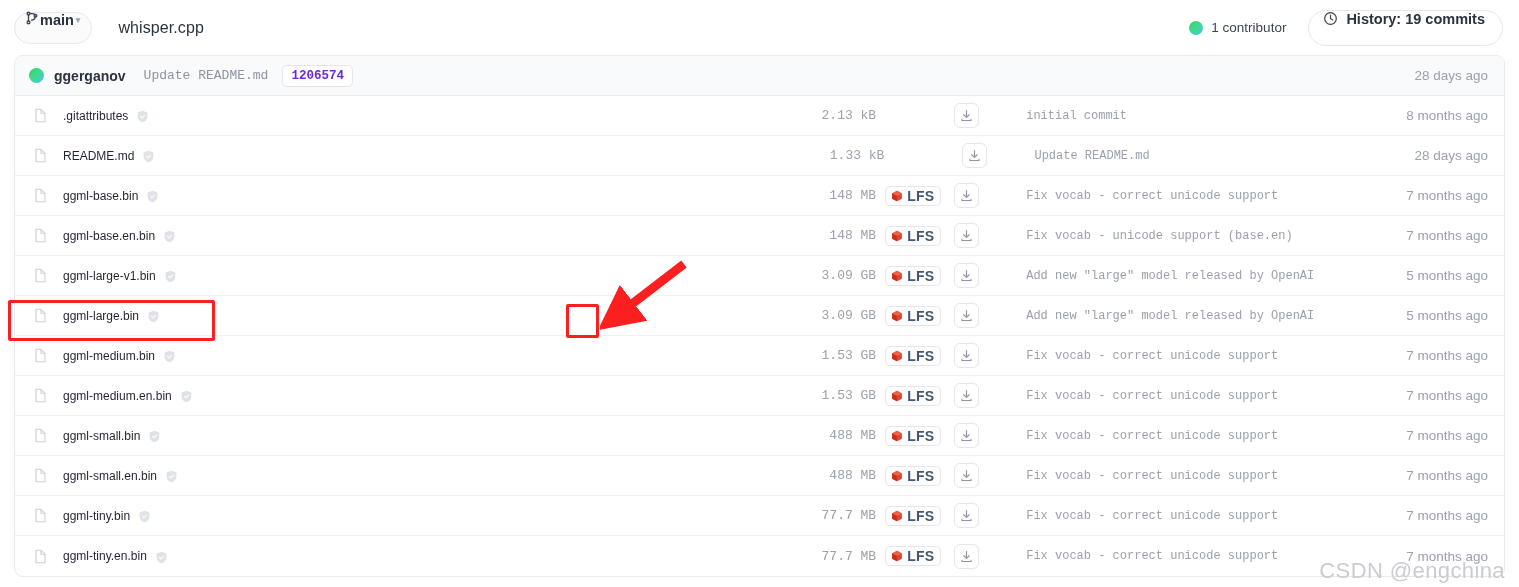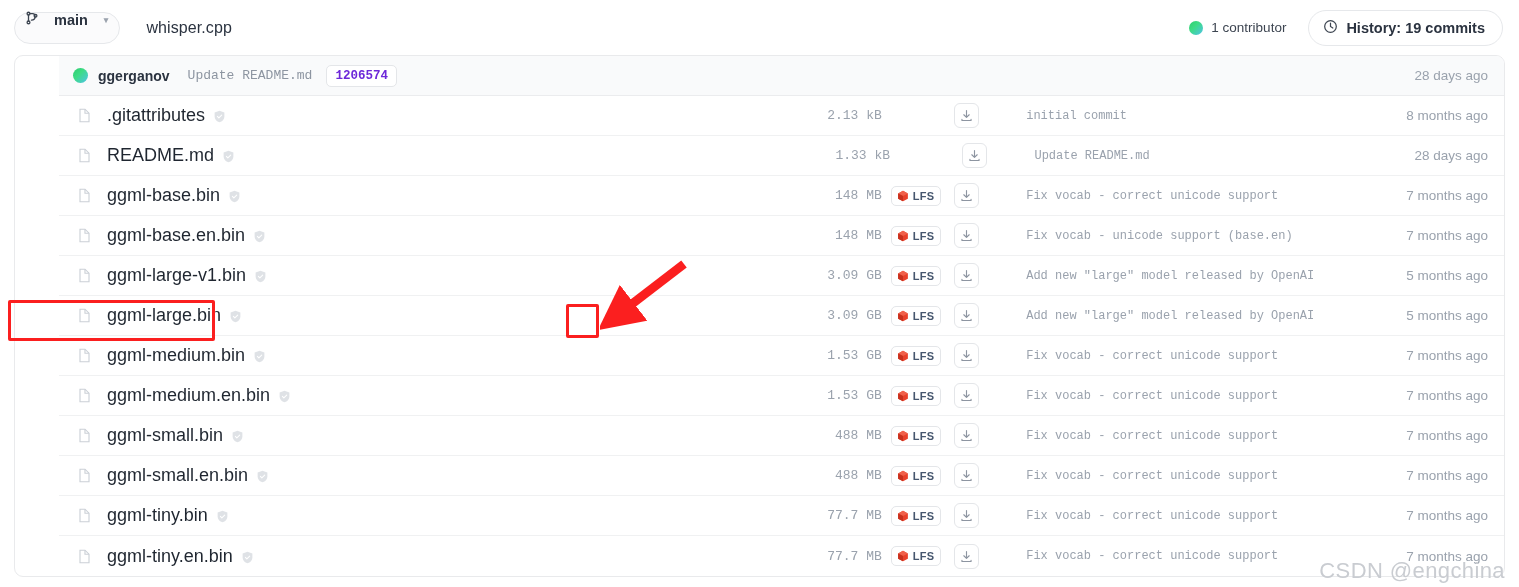--- a/index.html
+++ b/index.html
@@ -20,21 +20,21 @@
   
   .header {
     height: 55px;
     display: flex;
     align-items: center;
     padding: 0 16px 0 14px;
   }
   .branch-btn {
     display: inline-flex;
     align-items: center;
-    gap: 15px;
+    gap: 1px;
     height: 32px;
     padding: 0 11px 16px 10px;
     border: 1px solid #e6e8eb;
     border-radius: 16px;
     background: #fbfbfc;
     color: #2b3340;
     font-size: 14.5px;
     font-weight: 600;
     cursor: pointer;
   }
@@ -61,41 +61,39 @@
     cursor: pointer;
   }
   .avatar-dot {
     width: 14px; height: 14px;
     border-radius: 50%;
     background: linear-gradient(135deg, #2ecc71 0%, #3ddc84 40%, #4fc3e8 100%);
     display: inline-block;
   }
   .history-btn {
     display: inline-flex;
-    align-items: center;
     gap: 8px;
     height: 36px;
     padding: 0 17px 0 14px;
     border: 1px solid #e6e8eb;
     border-radius: 18px;
     background: #fff;
     font-size: 14.5px;
     font-weight: 600;
     color: #2b3340;
     cursor: pointer;
   }
 
   
   .card {
     margin: 0 14px;
     border: 1px solid #e9eaec;
     border-radius: 9px;
     overflow: hidden;
     background: #fff;
-    padding-left: 44px;
   }
   .commit-bar {
     display: flex;
     align-items: center;
     height: 40px;
     padding: 0 16px 0 14px;
     background: #f9fafb;
     border-bottom: 1px solid #ebecee;
   }
   .commit-bar .avatar-dot { width: 15px; height: 15px; }
@@ -140,21 +138,21 @@
   .row:last-child { border-bottom: none; }
 
   .file-icon {
     width: 15px; height: 15px;
     flex: 0 0 15px;
     margin-left: 4px;
     color: #cbd0d6;
   }
   .file-name {
     margin-left: 15px;
-    font-size: 18px;
+    font-size: 12px;
     color: #1f2630;
     cursor: pointer;
     white-space: nowrap;
   }
   .verified-badge {
     width: 13px; height: 13px;
     margin-left: 8px;
     flex: 0 0 13px;
     color: #dfe2e6;
   }
@@ -170,21 +168,21 @@
   .lfs-badge {
     display: inline-flex;
     align-items: center;
     gap: 4px;
     height: 20px;
     padding: 0 6px 0 5px;
     margin-left: 9px;
     border: 1px solid #e4e6e9;
     border-radius: 5px;
     background: #fff;
-    font-size: 11px;
+    font-size: 14px;
     font-weight: 700;
     color: #46566e;
     letter-spacing: .2px;
     cursor: pointer;
   }
   .lfs-cube { width: 12px; height: 12px; display: block; }
 
   .dl-btn {
     width: 25px; height: 25px;
     margin-left: 13px;

